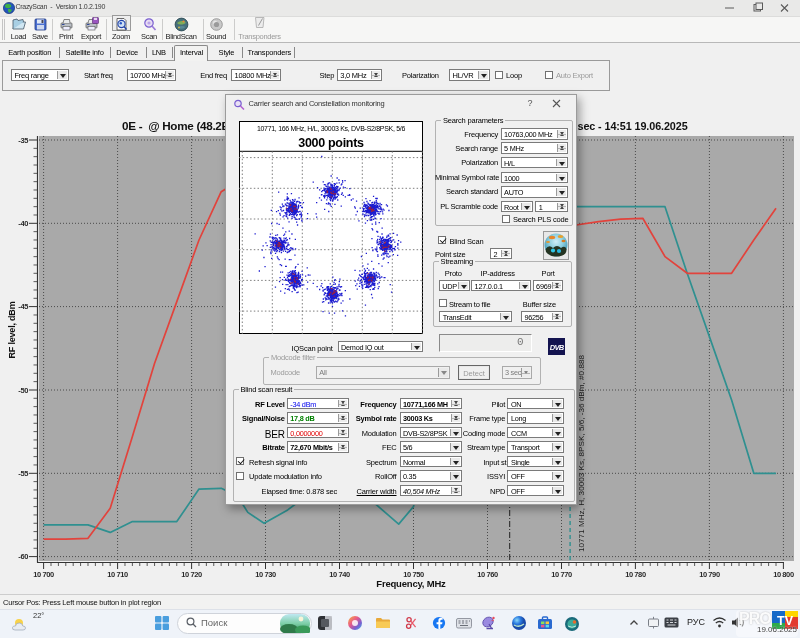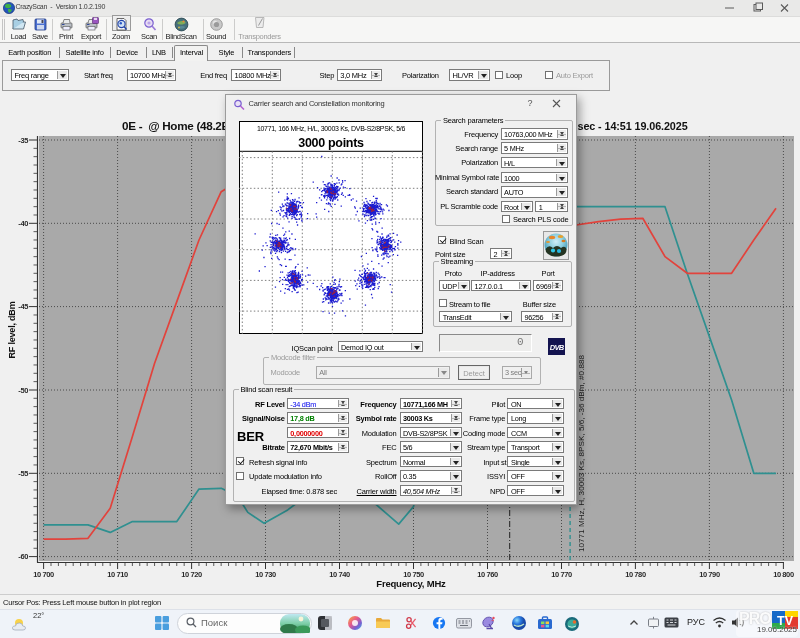--- a/index.html
+++ b/index.html
@@ -451,22 +451,22 @@
       <b style="color:#000">Blind scan result</b>
     </div>
 <div class="w" style="left:11.5px;top:305.4px;font-size:7.5px;letter-spacing:-0.2px;color:#000;width:47.69999999999999px;text-align:right;font-weight:bold">RF Level</div>
 <div class="fld" style="left:61.30000000000001px;top:303.4px;width:61.8px;height:11.5px;color:#0000ee;font-weight:normal"><span>-34 dBm</span><i class="spw">
         <u></u>
       </i></div>
 <div class="w" style="left:11.5px;top:319.9px;font-size:7.5px;letter-spacing:-0.2px;color:#000;width:47.69999999999999px;text-align:right;font-weight:bold">Signal/Noise</div>
 <div class="fld" style="left:61.30000000000001px;top:317.9px;width:61.8px;height:11.5px;color:#008000;font-weight:bold"><span>17,8 dB</span><i class="spw">
         <u></u>
       </i></div>
-<div class="w" style="left:11.5px;top:334.4px;font-size:13px;letter-spacing:-0.2px;color:#000;width:47.69999999999999px;text-align:left;font-weight:bold">BER</div>
-<div class="fld" style="left:61.30000000000001px;top:332.4px;width:61.8px;height:11.5px;color:#e00000;font-weight:bold"><span>0,0000000</span><i class="spw">
+<div class="w" style="left:11.5px;top:334.4px;font-size:10px;letter-spacing:-0.2px;color:#000;width:47.69999999999999px;text-align:right;font-weight:normal">BER</div>
+<div class="fld" style="left:61.30000000000001px;top:332.4px;width:61.8px;height:11.5px;color:#e00000;font-weight:normal"><span>0,0000000</span><i class="spw">
         <u></u>
       </i></div>
 <div class="w" style="left:11.5px;top:348.9px;font-size:7.5px;letter-spacing:-0.2px;color:#000;width:47.69999999999999px;text-align:right;font-weight:bold">Bitrate</div>
 <div class="fld" style="left:61.30000000000001px;top:346.9px;width:61.8px;height:11.5px;font-weight:bold"><span>72,670 Mbit/s</span><i class="spw">
         <u></u>
       </i></div>
 <div class="cb c w" style="left:10.0px;top:362.9px"></div>
 <div class="w" style="left:23.5px;top:363.4px;font-size:7.5px;letter-spacing:-0.2px;color:#000">Refresh signal info</div>
 <div class="cb w" style="left:10.0px;top:377.4px"></div>
 <div class="w" style="left:23.5px;top:377.9px;font-size:7.5px;letter-spacing:-0.2px;color:#000">Update modulation info</div>

